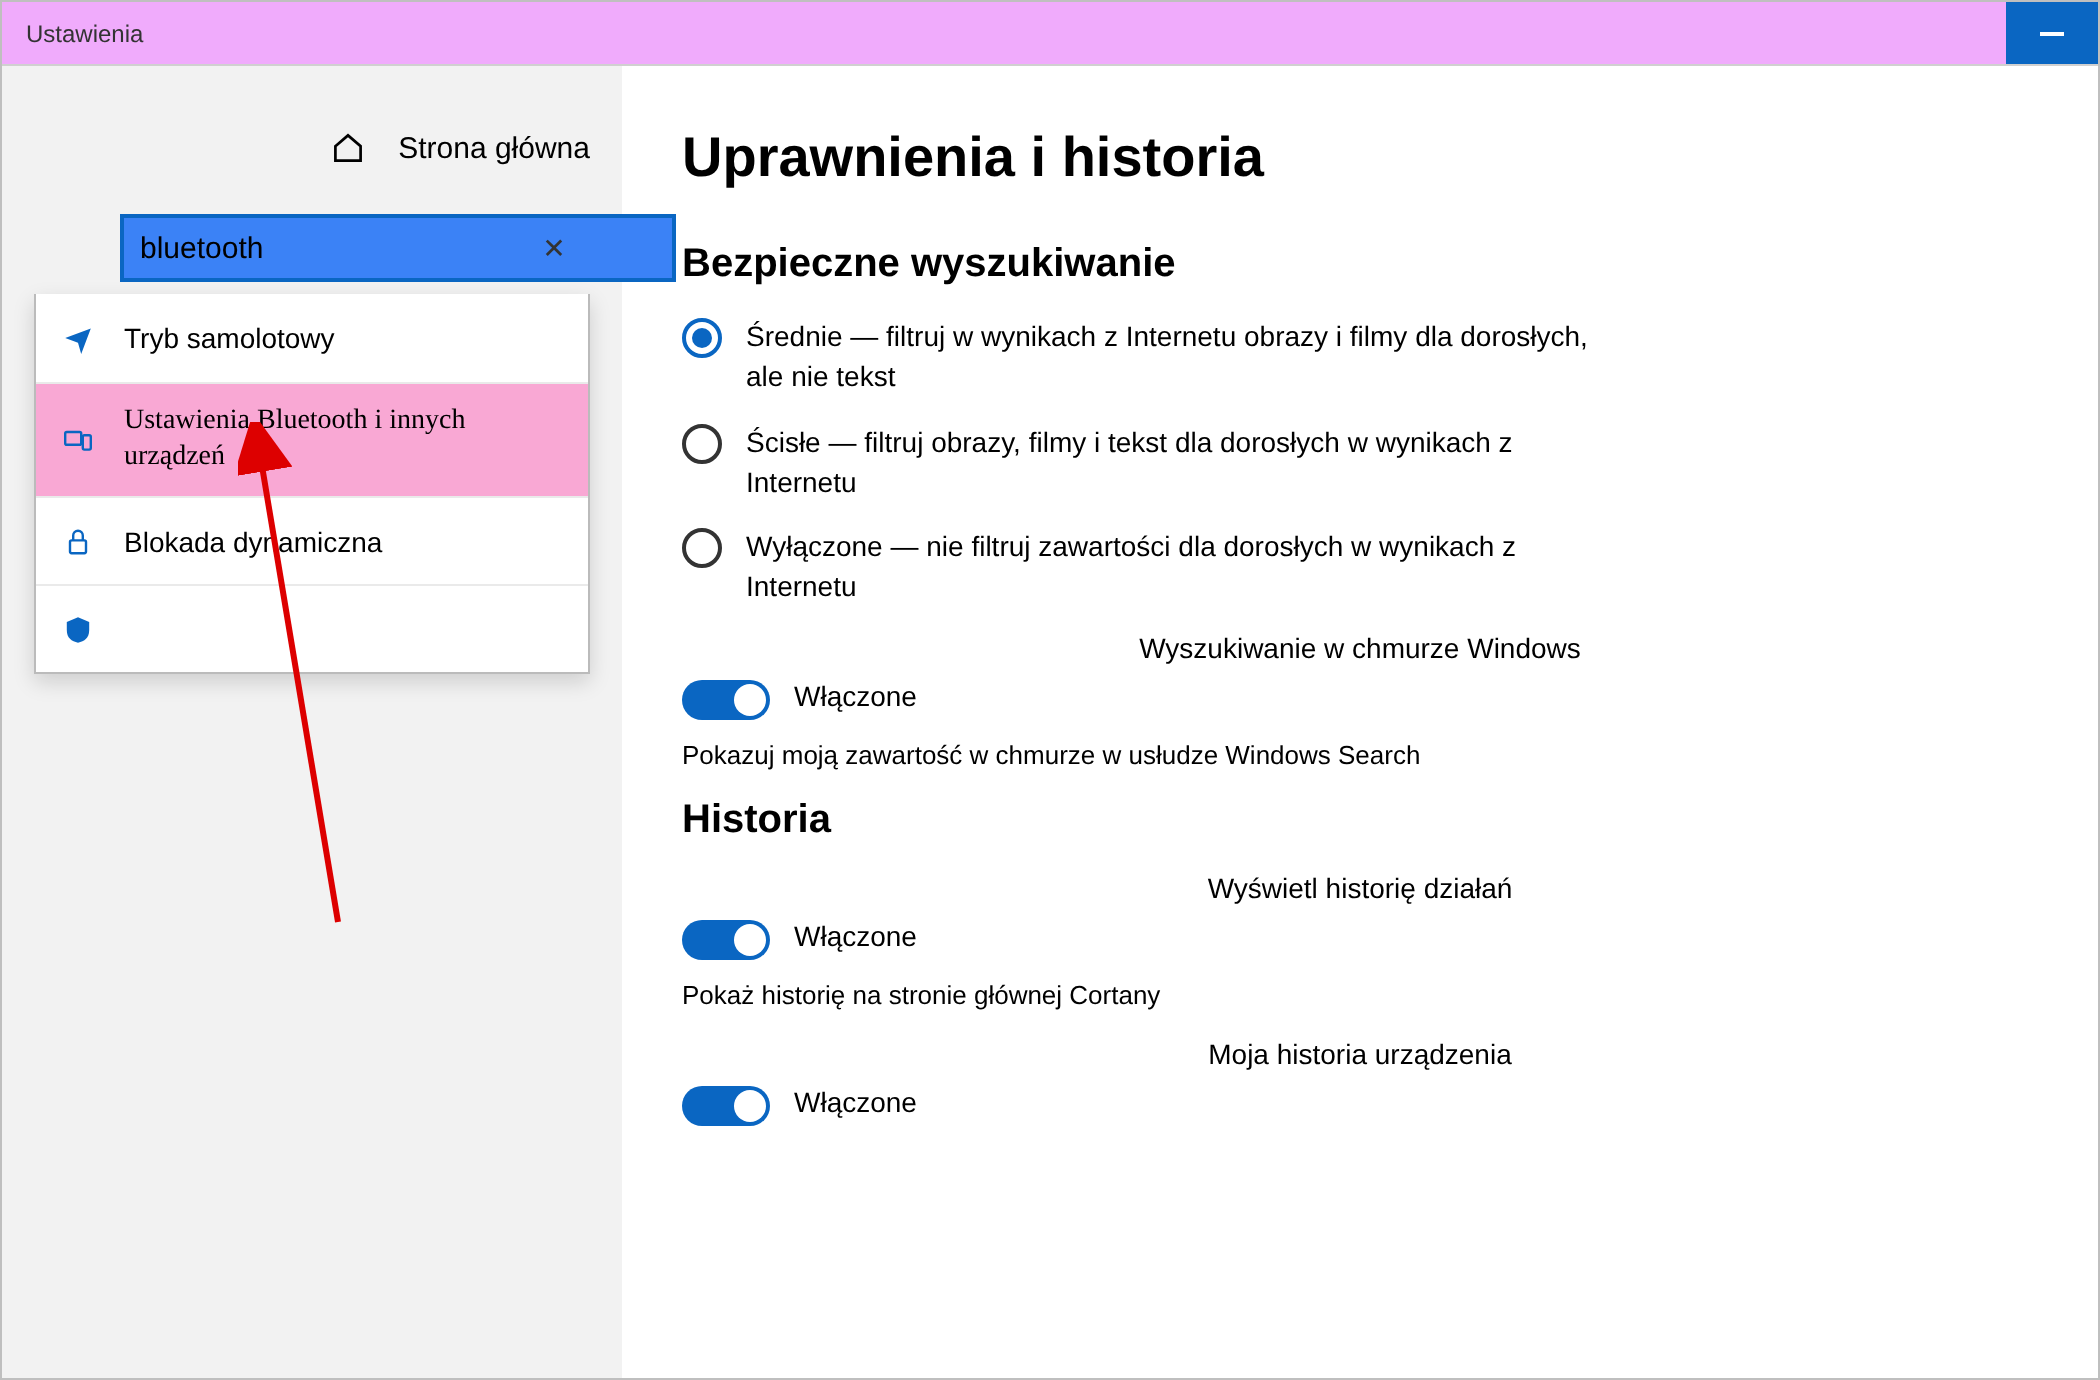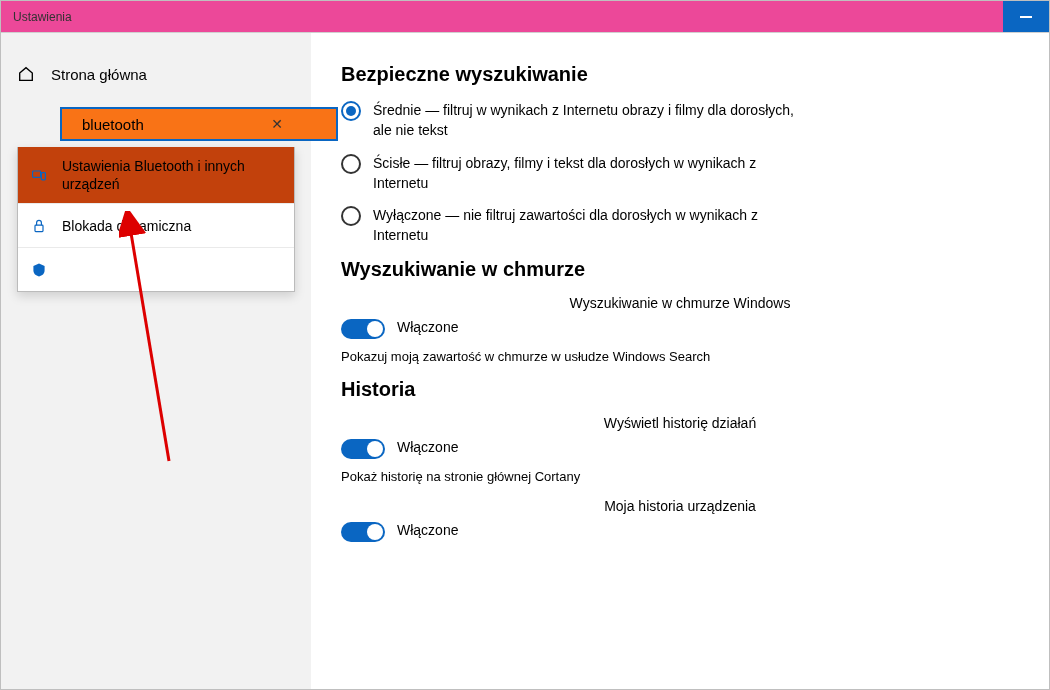--- a/index.html
+++ b/index.html
@@ -10,72 +10,72 @@
   }
   .window {
     width: 1050px; height: 690px; position: relative;
     display: flex; flex-direction: column;
     border: 1px solid #bfbfbf;
   }
   
   .titlebar {
     height: 32px; display: flex; align-items: stretch;
     border-bottom: 1px solid #d0d0d0;
-    background: #ec4899;
+    background: #f0abfc;
   }
   .titlebar .title {
     flex: 0 0 auto; font-size: 12px; color: #333;
     padding: 0 12px; display: flex; align-items: center;
   }
   .titlebar .spacer { flex: 1; }
   .titlebar .win-btn {
     width: 46px; display: flex; align-items: center; justify-content: center;
   }
   .titlebar .win-btn.minimize { background: #0a66c2; color: #fff; }
   .titlebar .win-btn.minimize .dash { width: 12px; height: 2px; background: #fff; }
   
   .body {
     flex: 1; display: flex; overflow: hidden;
   }
   
   .sidebar {
     width: 310px; background: #f2f2f2; padding: 24px 0 0 0;
-    display: flex; flex-direction: column;
+    display: flex; flex-direction: column; align-items: flex-end;
   }
   .home-row {
     display: flex; align-items: center; gap: 16px;
     padding: 8px 16px; margin-bottom: 16px;
   }
   .home-row .home-icon { width:18px; height:18px; }
   .home-row .home-label { font-size: 15px; }
   .search-wrap {
     margin: 0 16px 6px 16px; position: relative;
   }
   .search-input {
     width: 100%; height: 34px; border: 2px solid #0a66c2;
-    background: #f97316; font-size: 15px; padding: 0 30px 0 20px;
+    background: #3b82f6; font-size: 15px; padding: 0 30px 0 8px;
     outline: none; caret-color: #000; margin-left: 43px;
   }
   .search-clear {
     position: absolute; right: 6px; top: 0; bottom: 0;
     width: 24px; display: flex; align-items: center; justify-content: center;
     font-size: 14px; color: #333;
   }
   .suggestions {
     margin: 0 16px; background: #fff;
     border-left: 1px solid #bbb; border-right: 1px solid #bbb; border-bottom: 1px solid #bbb;
     box-shadow: 0 4px 10px rgba(0,0,0,0.15);
   }
   .suggestion {
     display: flex; align-items: center; gap: 14px;
     padding: 10px 12px; min-height: 44px;
     border-top: 1px solid #eaeaea;
   }
   .suggestion:first-child { border-top: none; }
-  .suggestion:hover, .suggestion.hover { background: #c2410c; }
+  .suggestion:hover, .suggestion.hover { background: #f9a8d4; font-family: Liberation Serif, serif; }
   .suggestion .icon-slot { width: 18px; display:flex; justify-content:center; color:#0a66c2; }
   .suggestion .label { font-size: 14px; color: #000; line-height: 1.3; max-width:220px; }
   
   .main {
     flex: 1; display: flex; overflow: hidden; position: relative;
   }
   .content {
     flex: 1; padding: 30px 30px 30px 30px; overflow: hidden;
   }
   h1.page-title { font-size: 28px; font-weight: 600; margin-bottom: 26px; }
@@ -145,20 +145,28 @@
       </div>
 
       <div class="search-wrap">
         <input class="search-input" value="bluetooth" style="">
         <div class="search-clear">
           <span>✕</span>
         </div>
       </div>
 
       <div class="suggestions">
+        <div class="suggestion">
+          <span class="icon-slot">
+            <svg viewBox="0 0 20 20" width="16" height="16" fill="#0a66c2">
+                <path d="M2 10l16-6-6 16-2-7-8-3z"></path>
+              </svg>
+          </span>
+          <span class="label">Tryb samolotowy</span>
+        </div>
         <div class="suggestion hover">
           <span class="icon-slot">
             <svg viewBox="0 0 20 20" width="16" height="16" fill="none" stroke="#0a66c2" stroke-width="1.5">
               <rect x="2" y="5" width="10" height="8" rx="1"></rect>
                 <rect x="13" y="7" width="5" height="9" rx="1"></rect>
             </svg>
           </span>
           <span class="label">Ustawienia Bluetooth i innych urządzeń</span>
         </div>
         <div class="suggestion">
@@ -175,37 +183,37 @@
             <svg viewBox="0 0 20 20" width="16" height="16" fill="#0a66c2">
                 <path d="M10 2l7 3v5c0 5-3 7-7 8-4-1-7-3-7-8V5l7-3z"></path>
               </svg>
           </span>
         </div>
       </div>
     </div>
 
     <div class="main">
       <div class="content">
+        <h1 class="page-title">Uprawnienia i historia</h1>
 
         <h2 class="section">Bezpieczne wyszukiwanie</h2>
 
         <div class="radio-row">
           <div class="radio selected"></div>
           <div class="radio-label">Średnie — filtruj w wynikach z Internetu obrazy i filmy dla dorosłych, ale nie tekst</div>
         </div>
         <div class="radio-row">
           <div class="radio"></div>
           <div class="radio-label">Ścisłe — filtruj obrazy, filmy i tekst dla dorosłych w wynikach z Internetu</div>
         </div>
         <div class="radio-row">
           <div class="radio"></div>
           <div class="radio-label">Wyłączone — nie filtruj zawartości dla dorosłych w wynikach z Internetu</div>
         </div>
 
-        <h2 class="section">Wyszukiwanie w chmurze</h2>
         <div class="setting-label">Wyszukiwanie w chmurze Windows</div>
         <div class="toggle-row">
           <div class="toggle">
               <div class="knob"></div>
             </div>
           <div class="toggle-text">Włączone</div>
         </div>
         <div class="desc">Pokazuj moją zawartość w chmurze w usłudze Windows Search</div>
 
         <h2 class="section">Historia</h2>

